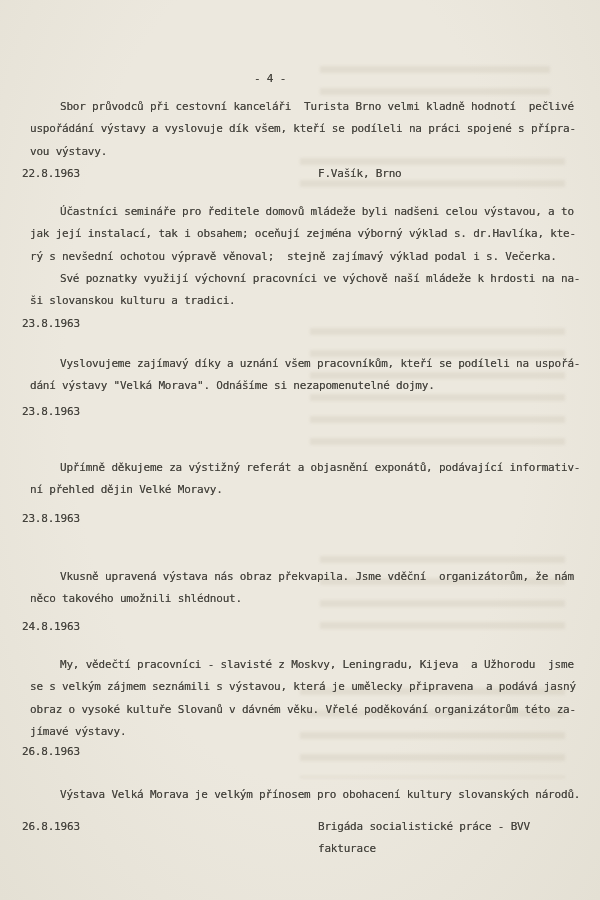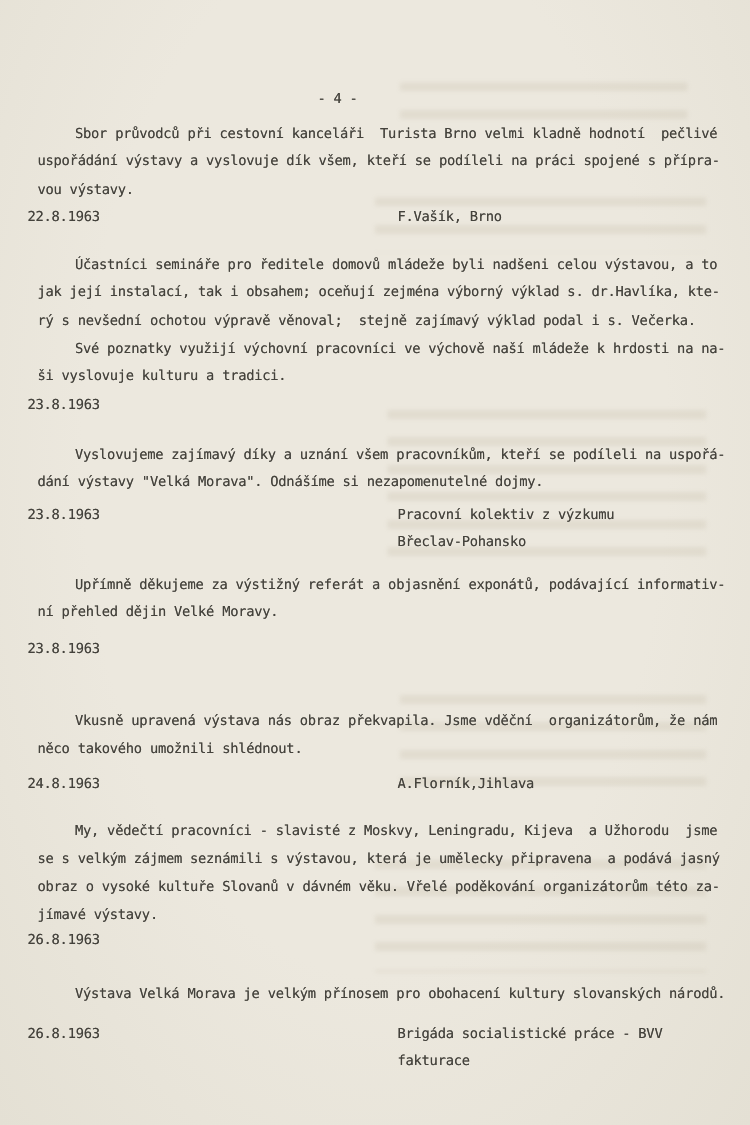--- a/index.html
+++ b/index.html
@@ -71,51 +71,48 @@
       <span class="date">22.8.1963</span>
       <span class="sig">F.Vašík, Brno</span>
     </div>
   </div>
 
   <div>
     <p class="para" style="top:201px">Účastníci semináře pro ředitele domovů mládeže byli nadšeni celou výstavou, a to
 jak její instalací, tak i obsahem; oceňují zejména výborný výklad s. dr.Havlíka, kte-
 rý s nevšední ochotou výpravě věnoval;  stejně zajímavý výklad podal i s. Večerka.</p>
     <p class="para" style="top:268px">Své poznatky využijí výchovní pracovníci ve výchově naší mládeže k hrdosti na na-
-ši vyslovuje kulturu a tradici.</p>
+ši slovanskou kulturu a tradici.</p>
     <div class="meta" style="top:313px">
       <span class="date">23.8.1963</span>
       <span class="sig"></span>
     </div>
   </div>
 
   <div>
     <p class="para" style="top:353px">Vyslovujeme zajímavý díky a uznání všem pracovníkům, kteří se podíleli na uspořá-
 dání výstavy "Velká Morava". Odnášíme si nezapomenutelné dojmy.</p>
     <div class="meta" style="top:401px">
       <span class="date">23.8.1963</span>
-      <span class="sig">Pracovní kolektiv z výzkumu
-Břeclav-Pohansko</span>
     </div>
   </div>
 
   <div>
     <p class="para" style="top:457px">Upřímně děkujeme za výstižný referát a objasnění exponátů, podávající informativ-
 ní přehled dějin Velké Moravy.</p>
     <div class="meta" style="top:508px">
       <span class="date">23.8.1963</span>
     </div>
   </div>
 
   <div>
     <p class="para" style="top:566px">Vkusně upravená výstava nás obraz překvapila. Jsme vděční  organizátorům, že nám
 něco takového umožnili shlédnout.</p>
     <div class="meta" style="top:616px">
       <span class="date">24.8.1963</span>
-      <span class="sig">A.Florník,Jihlava</span>
     </div>
   </div>
 
   <div>
     <p class="para" style="top:654px">My, vědečtí pracovníci - slavisté z Moskvy, Leningradu, Kijeva  a Užhorodu  jsme
 se s velkým zájmem seznámili s výstavou, která je umělecky připravena  a podává jasný
 obraz o vysoké kultuře Slovanů v dávném věku. Vřelé poděkování organizátorům této za-
 jímavé výstavy.</p>
     <div class="meta" style="top:741px">
       <span class="date">26.8.1963</span>

